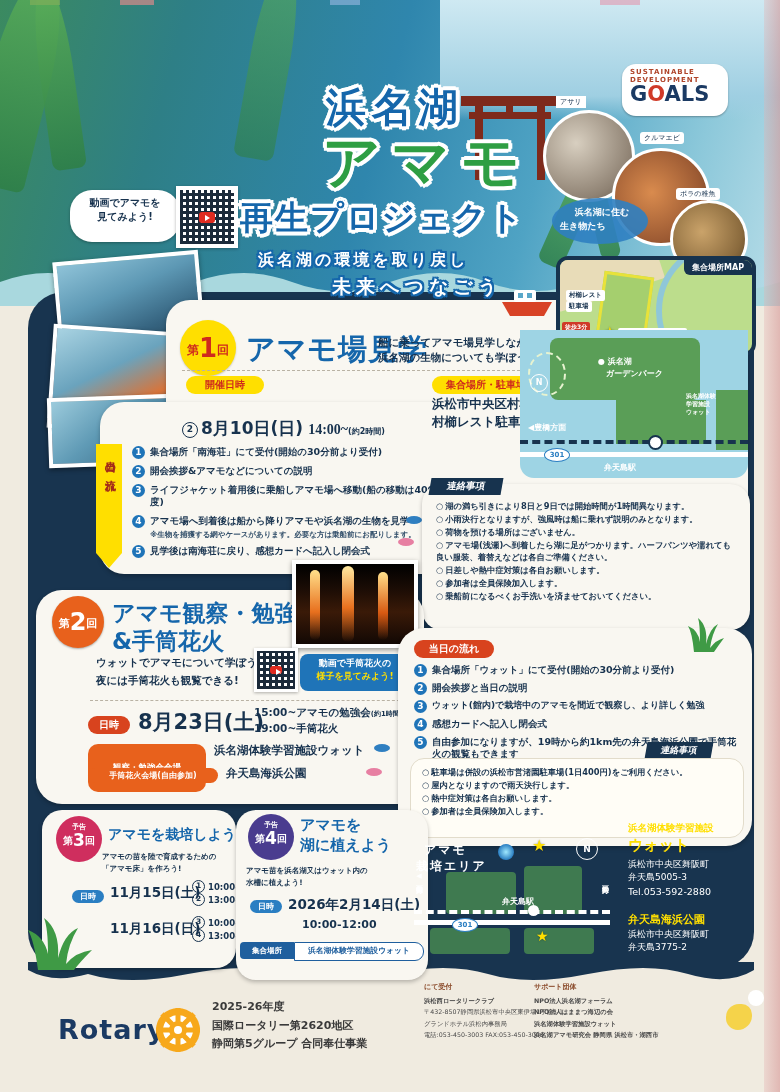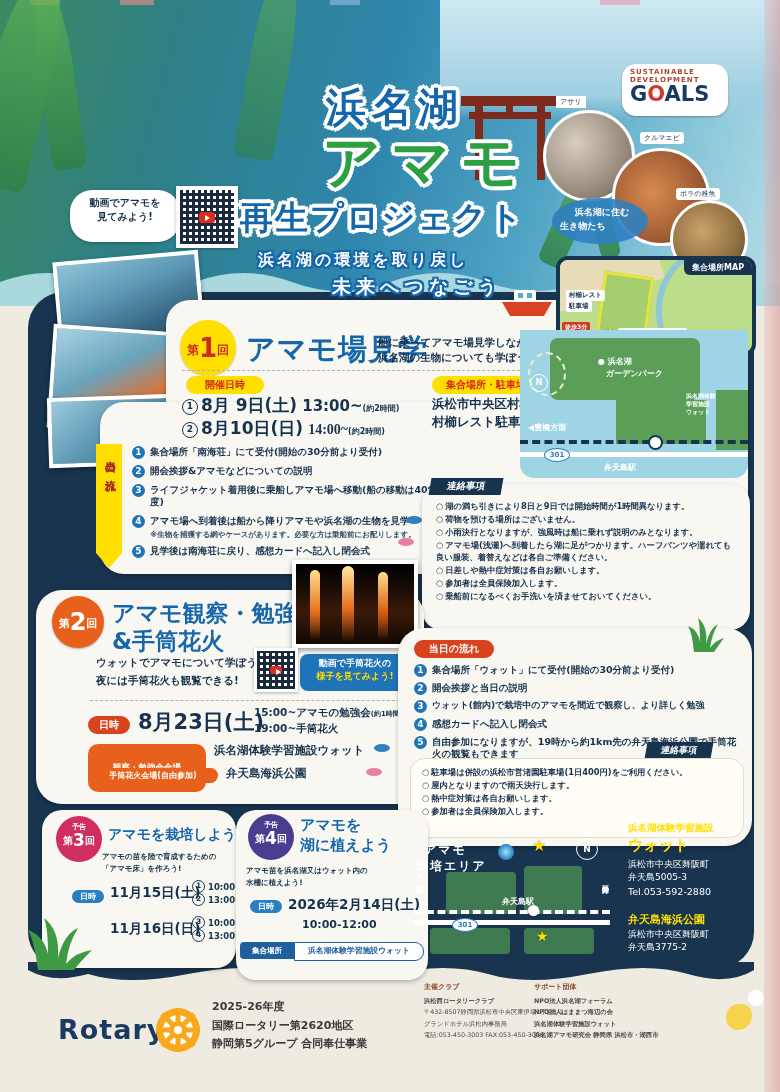--- a/index.html
+++ b/index.html
@@ -109,24 +109,20 @@
 
   <div class="ab" style="left:180px;top:320px;width:56px;height:56px;border-radius:50%;background:#ffdf00;text-align:center;box-shadow:0 1px 2px rgba(0,0,0,.2);">
     <span class="b" style="font-size:12px;color:#cf2a1d;line-height:56px;"><span>第</span><span style="font-size:26px;vertical-align:-3px;">1</span><span>回</span></span>
   </div>
   <div class="ab b" style="left:246px;top:330px;font-size:29px;color:#1566ab;letter-spacing:1px;">アマモ場見学</div>
   <div class="ab b" style="left:378px;top:336px;font-size:10.5px;color:#17324e;">船に乗ってアマモ場見学しながら、</div>
   <div class="ab b" style="left:378px;top:351px;font-size:10.5px;color:#17324e;">浜名湖の生物についても学ぼう!</div>
   <div class="ab" style="left:182px;top:370px;width:548px;border-top:1px dashed #b9b2a4;"></div>
 
   <div class="ab pillY" style="left:186px;top:376px;width:78px;font-size:10px;padding:2px 0;">開催日時</div>
-  <div class="ab" style="left:182px;top:394px;">
-    <span class="dn">1</span><span class="b" style="font-size:17px;">8月 9日(土)</span>
-    <span class="b" style="font-size:15px;">13:00~</span><span class="b" style="font-size:8px;">(約2時間)</span>
-  </div>
   <div class="ab" style="left:182px;top:417px;">
     <span class="dn">2</span><span class="b" style="font-size:17px;">8月10日(日)</span>
     <span class="b" style="font-size:14px;font-family:Liberation Serif, serif;">14:00~</span><span class="b" style="font-size:8px;">(約2時間)</span>
   </div>
 
   <div class="ab pillY" style="left:432px;top:376px;width:108px;font-size:10px;padding:2px 0;">集合場所・駐車場</div>
   <div class="ab b" style="left:432px;top:396px;font-size:12.5px;">浜松市中央区村櫛町5747-1</div>
   <div class="ab b" style="left:432px;top:414px;font-size:12.5px;">村櫛レスト駐車場</div>
 
   <div class="ab" style="left:96px;top:444px;width:26px;height:124px;background:#ffdf00;clip-path:polygon(0 0,100% 0,100% 88%,50% 100%,0 88%);">
@@ -195,22 +191,22 @@
     <div class="ab b" style="left:24px;top:118px;width:24px;height:12px;background:#fff;border:1.5px solid #2a7ec2;border-radius:50%;font-size:7px;color:#2a7ec2;text-align:center;line-height:12px;">301</div>
     <div class="ab" style="left:128px;top:105px;width:11px;height:11px;background:#fff;border:2px solid #17334e;border-radius:50%;"></div>
     <div class="ab b" style="left:84px;top:132px;font-size:8px;color:#fff;">弁天島駅</div>
     <div class="ab b" style="left:10px;top:44px;width:16px;height:16px;border:1.5px solid #fff;border-radius:50%;color:#fff;font-size:8px;text-align:center;line-height:16px;">N</div>
   </div>
 
   <div class="ab card" style="left:422px;top:484px;width:328px;height:146px;border-radius:20px;"></div>
   <div class="ab flag" style="left:430px;top:478px;width:72px;font-size:9.5px;padding:2px 0;">連絡事項</div>
   <ul class="notes ab" style="left:436px;top:500px;width:302px;">
     <li>湖の満ち引きにより8日と9日では開始時間が1時間異なります。</li>
+    <li>小雨決行となりますが、強風時は船に乗れず説明のみとなります。</li>
     <li>荷物を預ける場所はございません。</li>
-    <li>小雨決行となりますが、強風時は船に乗れず説明のみとなります。</li>
     <li>アマモ場(浅瀬)へ到着したら湖に足がつかります。ハーフパンツや濡れても良い服装、着替えなどは各自ご準備ください。</li>
     <li>日差しや熱中症対策は各自お願いします。</li>
     <li>参加者は全員保険加入します。</li>
     <li>乗船前になるべくお手洗いを済ませておいてください。</li>
   </ul>
 
   <div class="ab card" style="left:36px;top:590px;width:388px;height:214px;border-radius:26px;"></div>
   <div class="ab" style="left:52px;top:596px;width:52px;height:52px;border-radius:50%;background:#e8611c;text-align:center;box-shadow:0 1px 2px rgba(0,0,0,.3);">
     <span class="b" style="font-size:11px;color:#fff;line-height:52px;"><span>第</span><span style="font-size:24px;vertical-align:-3px;">2</span><span>回</span></span>
   </div>
@@ -354,21 +350,21 @@
         <line x1="42" y1="10" x2="10" y2="42"></line>
     </g>
     <circle cx="26" cy="26" r="4" fill="#fff"></circle>
   </svg>
   <div class="ab b" style="left:212px;top:998px;font-size:11px;color:#3a3a3a;line-height:1.7;">
     <div>2025-26年度</div>
     <div>国際ロータリー第2620地区</div>
     <div>静岡第5グループ 合同奉仕事業</div>
   </div>
   <div class="ab" style="left:424px;top:982px;width:160px;">
-    <div class="b" style="font-size:7px;color:#8a4a2a;margin-bottom:3px;">主催クラブ</div>
+    <div class="b" style="font-size:7px;color:#8a4a2a;margin-bottom:3px;">にて受付</div>
     <div style="font-size:6.3px;color:#4a4a4a;line-height:1.8;">
       <div class="b">浜松西ロータリークラブ</div>
       <div>〒432-8507静岡県浜松市中央区東伊場1丁目3-1</div>
       <div>グランドホテル浜松内事務局</div>
       <div>電話:053-450-3003 FAX:053-450-3006</div>
     </div>
   </div>
   <div class="ab" style="left:534px;top:982px;width:200px;">
     <div class="b" style="font-size:7px;color:#8a4a2a;margin-bottom:3px;">サポート団体</div>
     <div style="font-size:6.3px;color:#4a4a4a;line-height:1.8;">

